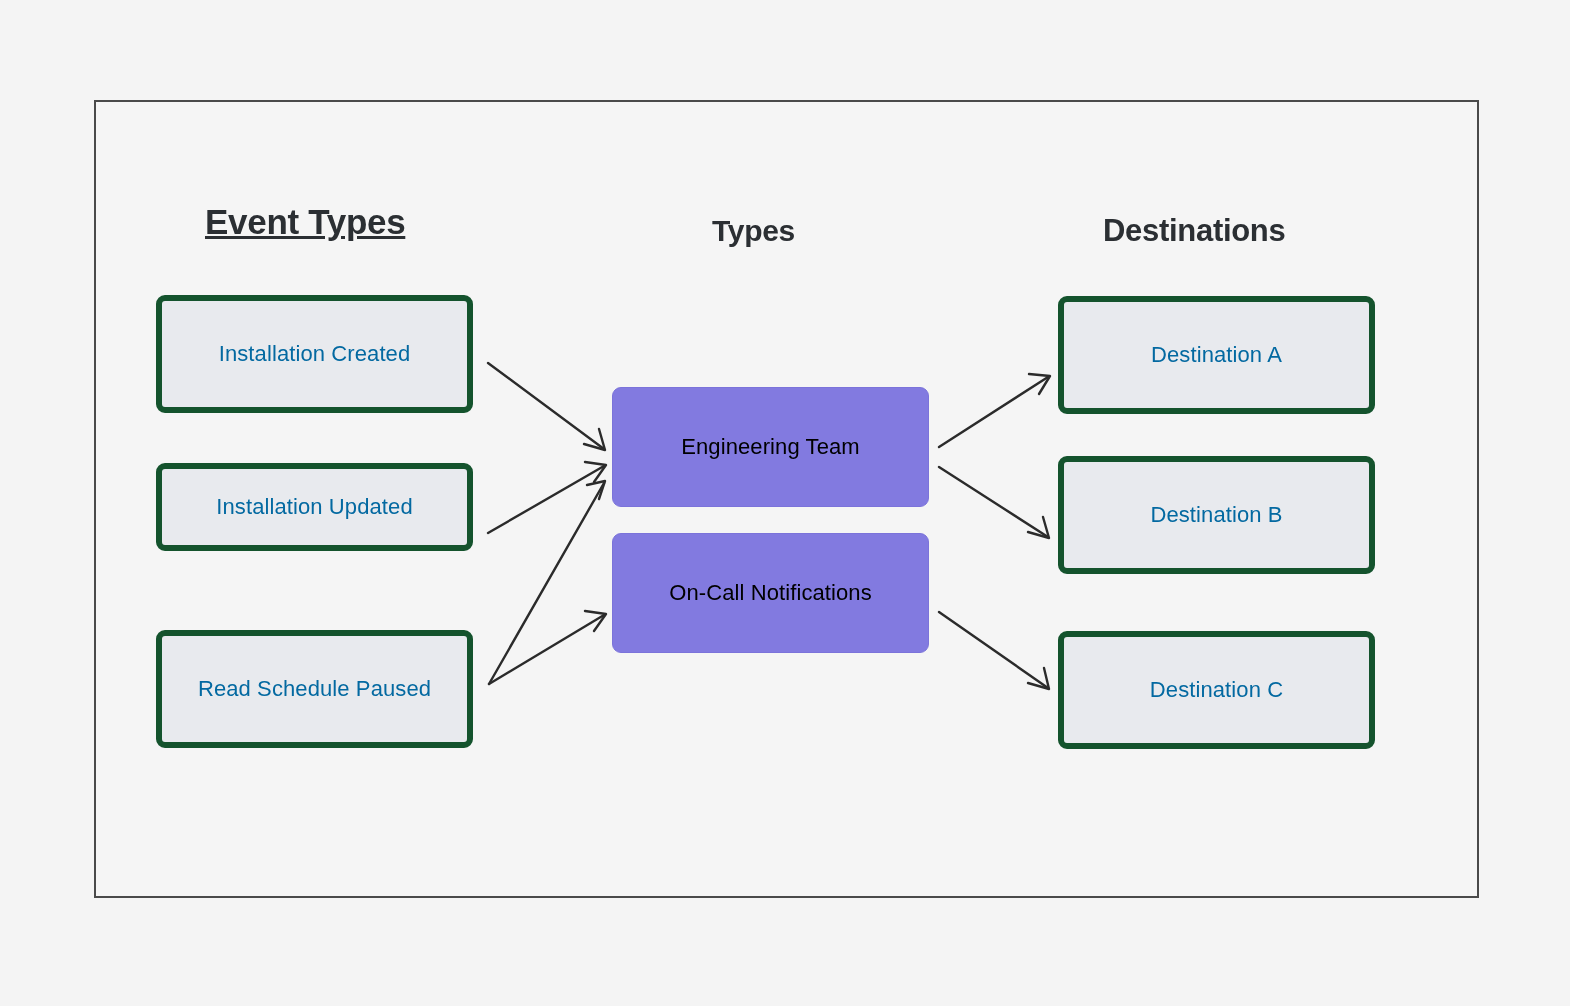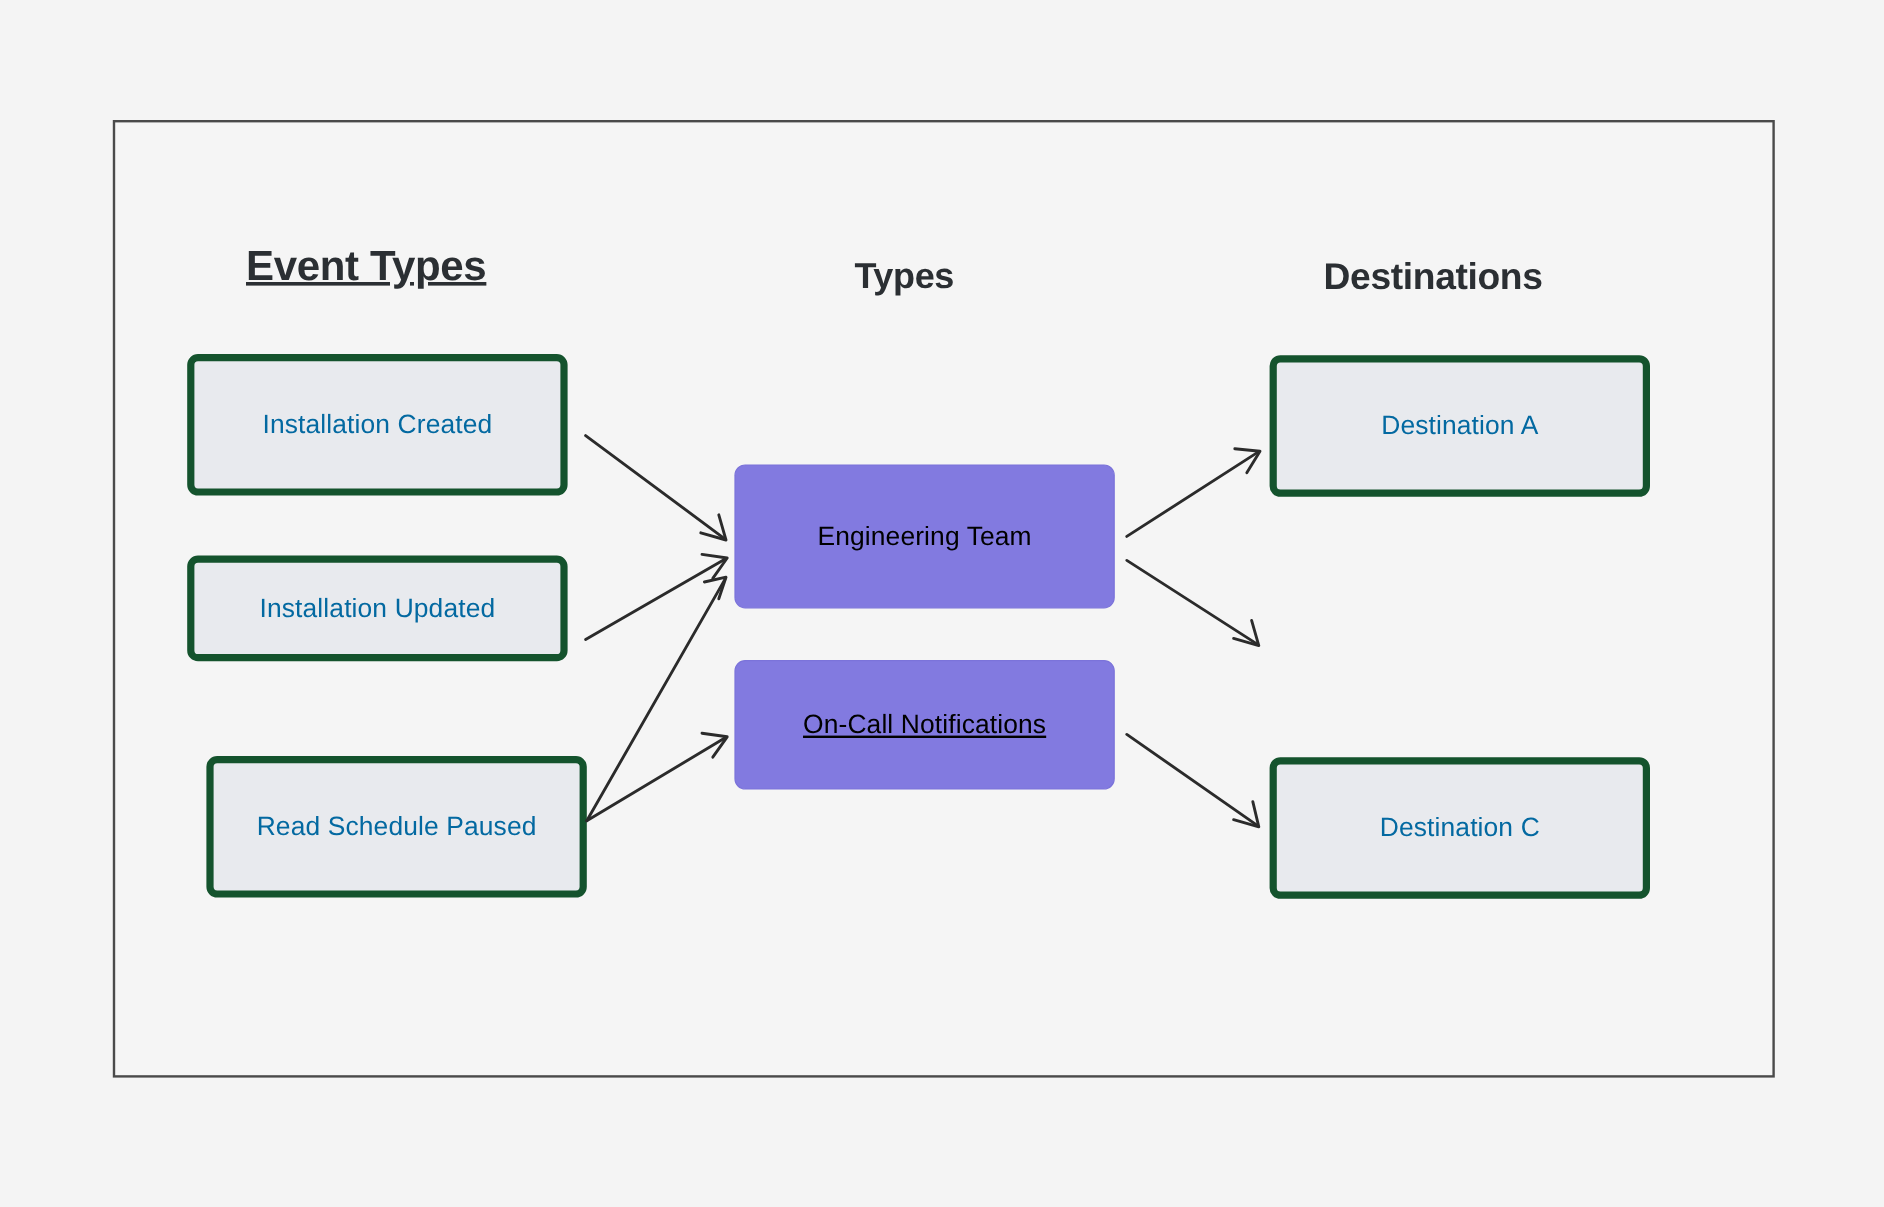--- a/index.html
+++ b/index.html
@@ -71,24 +71,24 @@
     color: #0369a1;
   }
   .node.topic {
     background: #827ae0;
     border: 1px solid #7b73da;
     color: #000000;
   }
   
   #node-installation-created { left: 156px; top: 295px; width: 317px; height: 118px; }
   #node-installation-updated { left: 156px; top: 463px; width: 317px; height: 88px; }
-  #node-read-schedule-paused { left: 156px; top: 630px; width: 317px; height: 118px; margin-left: 16px; }
+  #node-read-schedule-paused { left: 156px; top: 630px; width: 317px; height: 118px; }
   
   #node-engineering-team { left: 612px; top: 387px; width: 317px; height: 120px; }
-  #node-oncall-notifications { left: 612px; top: 550px; width: 317px; height: 108px; text-decoration: underline; }
+  #node-oncall-notifications { left: 612px; top: 533px; width: 317px; height: 120px; }
   
   #node-destination-a { left: 1058px; top: 296px; width: 317px; height: 118px; }
   #node-destination-b { left: 1058px; top: 456px; width: 317px; height: 118px; }
   #node-destination-c { left: 1058px; top: 631px; width: 317px; height: 118px; }
   
   #arrow-layer {
     position: absolute;
     left: 0;
     top: 0;
     width: 1570px;
@@ -114,20 +114,21 @@
   <div class="node plain" id="node-installation-updated">Installation Updated</div>
 
   <div class="node plain" id="node-read-schedule-paused">Read Schedule Paused</div>
 
   <div class="node topic" id="node-engineering-team">Engineering Team</div>
 
   <div class="node topic" id="node-oncall-notifications">On-Call Notifications</div>
 
   <div class="node plain" id="node-destination-a">Destination A</div>
 
+  <div class="node plain" id="node-destination-b">Destination B</div>
 
   <div class="node plain" id="node-destination-c">Destination C</div>
 
   <svg id="arrow-layer" viewBox="0 0 1570 1006">
     <g fill="none" stroke="#2b2b2b" stroke-width="2.4" stroke-linecap="round" stroke-linejoin="round">
 
       <g>
         <line x1="488" y1="363" x2="604" y2="449"></line>
         <polyline points="584,444 605,450 599,429"></polyline>
       </g>

